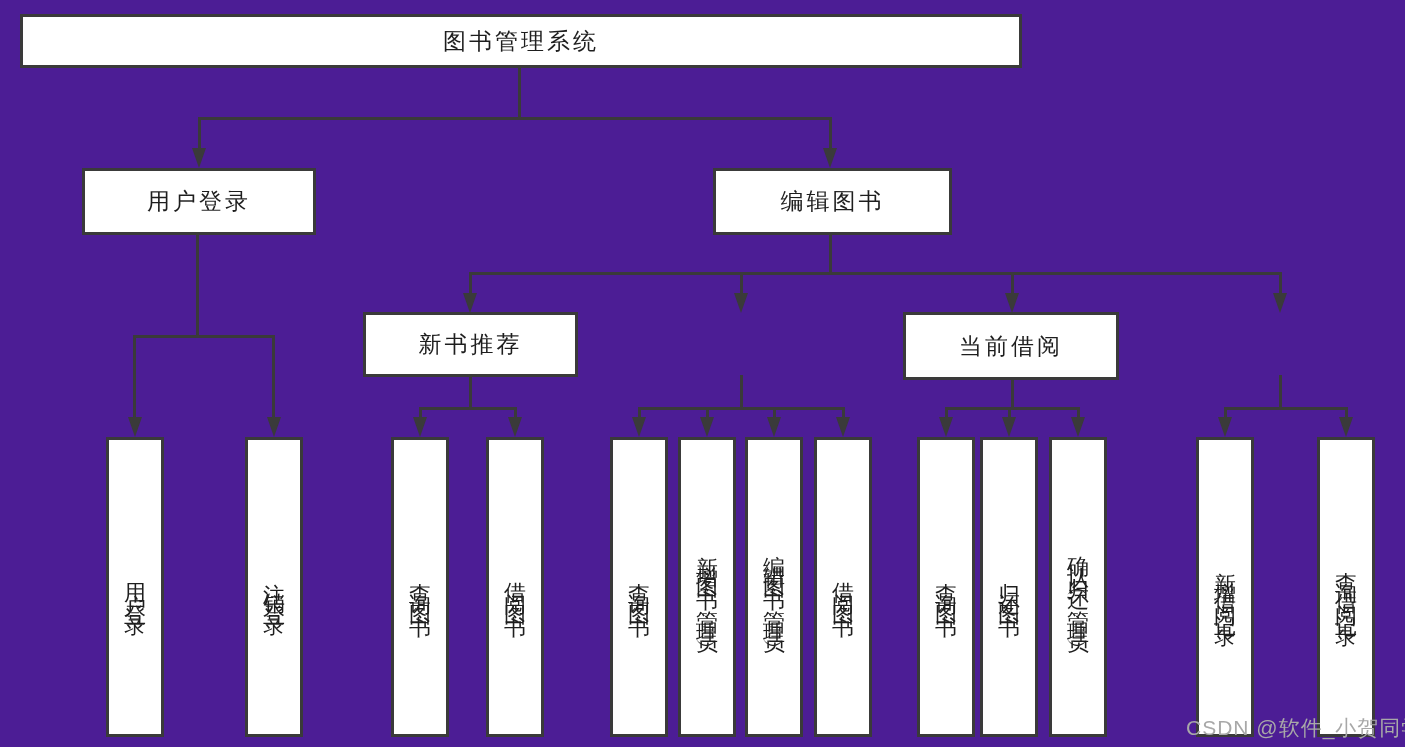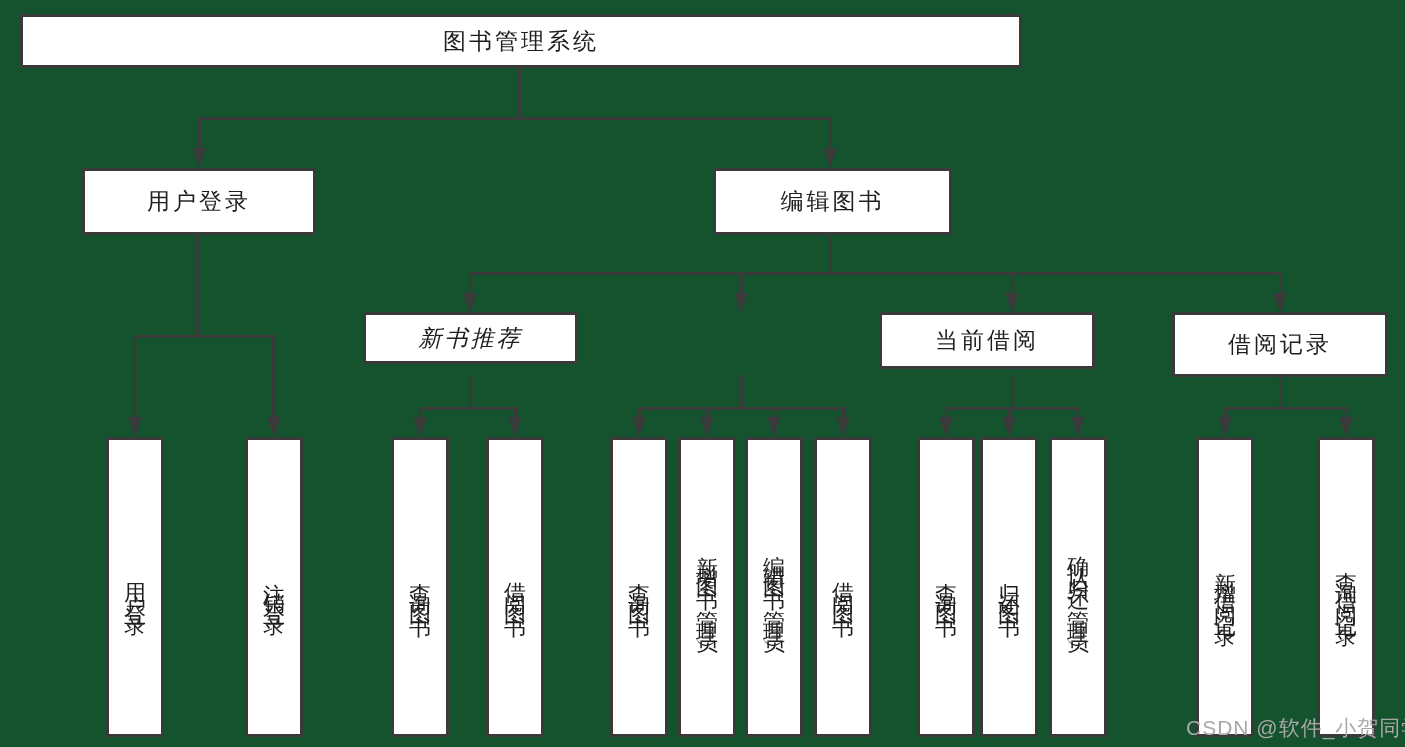--- a/index.html
+++ b/index.html
@@ -1,17 +1,17 @@
 <!DOCTYPE html>
 <html><head>
 <meta charset="utf-8">
 <style>
   html,body{margin:0;padding:0;background:#ffffff;}
   #canvas{
-    position:relative;width:1405px;height:747px;background:#14532d;
+    position:relative;width:1405px;height:747px;background:#4c1d95;
     font-family:"Liberation Sans","DejaVu Sans",sans-serif;overflow:hidden;
   }
   .box{
     position:absolute;box-sizing:border-box;border:3px solid #3a3a3a;background:#ffffff;
     display:flex;align-items:center;justify-content:center;
     font-size:23px;letter-spacing:3px;color:#1e1e1e;z-index:2;
   }
   .leaf{
     position:absolute;box-sizing:border-box;border:3px solid #3a3a3a;background:#ffffff;
     width:58px;height:300px;top:437px;
@@ -95,23 +95,22 @@
   <div class="arr" style="left:1002px;top:417px;"></div>
   <div class="arr" style="left:1071px;top:417px;"></div>
   <div class="arr" style="left:1218px;top:417px;"></div>
   <div class="arr" style="left:1339px;top:417px;"></div>
 
   <div class="box" style="left:20px;top:14px;width:1002px;height:54px;">图书管理系统</div>
 
   <div class="box" style="left:82px;top:168px;width:234px;height:67px;">用户登录</div>
   <div class="box" style="left:713px;top:168px;width:239px;height:67px;">编辑图书</div>
 
-  <div class="box" style="left:363px;top:312px;width:215px;height:52px;font-style:italic;">新书推荐</div>
-  <div class="box" style="left:879px;top:312px;width:216px;height:57px;">当前借阅</div>
-  <div class="box" style="left:1172px;top:312px;width:216px;height:65px;">借阅记录</div>
+  <div class="box" style="left:363px;top:312px;width:215px;height:65px;">新书推荐</div>
+  <div class="box" style="left:903px;top:312px;width:216px;height:68px;">当前借阅</div>
 
   <div class="leaf" style="left:106px;">用户登录</div>
   <div class="leaf" style="left:245px;">注销登录</div>
   <div class="leaf" style="left:391px;">查询图书</div>
   <div class="leaf" style="left:486px;">借阅图书</div>
   <div class="leaf" style="left:610px;">查询图书</div>
   <div class="leaf" style="left:678px;">新增图书（管理员）</div>
   <div class="leaf" style="left:745px;">编辑图书（管理员）</div>
   <div class="leaf" style="left:814px;">借阅图书</div>
   <div class="leaf" style="left:917px;">查询图书</div>

